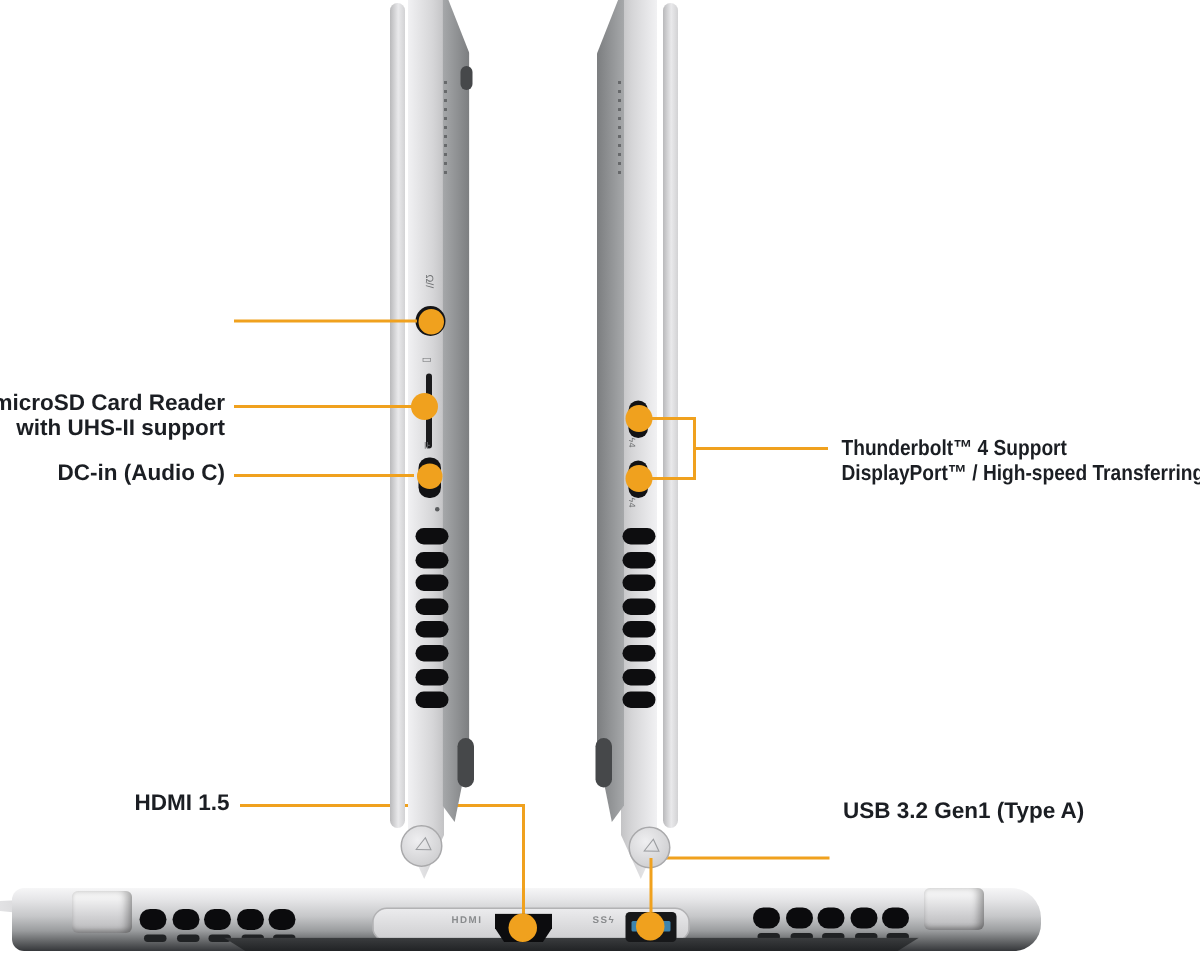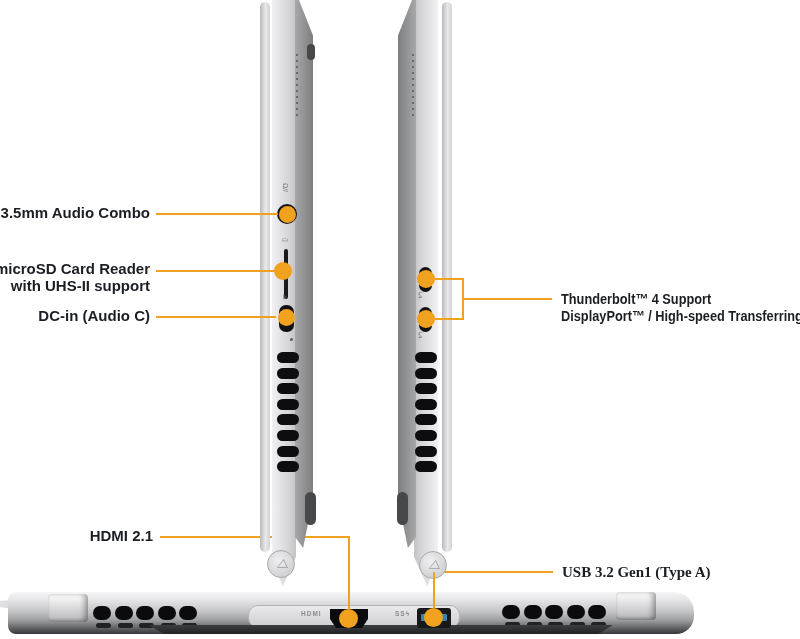--- a/index.html
+++ b/index.html
@@ -146,21 +146,20 @@
     <div class="recess"></div>
     <span class="rearmark" style="left:301px;top:610px;">HDMI</span>
     <div class="hdmi-port"></div>
     <span class="rearmark" style="left:395px;top:610px;">SSϟ</span>
     <div class="usb-port">
       <div class="usb-tab"></div>
     </div>
     <div class="underside"></div>
   </div>
 
-  <div class="lbl right-align" style="right:650px;top:205px;">3.5mm Audio Combo</div>
   <div class="cl h z3" style="left:156px;top:213px;width:122px;"></div>
   <div class="dot" style="left:279px;top:206px;width:17px;height:17px;"></div>
 
   <div class="lbl right-align" style="right:650px;top:261px;">
     <div>microSD Card Reader</div>
     <div>with UHS-II support</div>
   </div>
   <div class="cl h z3" style="left:156px;top:270px;width:120px;"></div>
   <div class="dot" style="left:274px;top:262px;width:18px;height:18px;"></div>
 
@@ -172,23 +171,23 @@
   <div class="cl h z3" style="left:430px;top:318px;width:34px;"></div>
   <div class="cl v z3" style="left:462px;top:278px;height:42px;"></div>
   <div class="cl h z3" style="left:462px;top:298px;width:90px;"></div>
   <div class="dot" style="left:417px;top:270px;width:18px;height:18px;"></div>
   <div class="dot" style="left:417px;top:310px;width:18px;height:18px;"></div>
   <div class="lbl squish" style="left:561px;top:291px;">
     <div>Thunderbolt™ 4 Support</div>
     <div>DisplayPort™ / High-speed Transferring</div>
   </div>
 
-  <div class="lbl right-align" style="right:647px;top:528px;">HDMI 2.1</div>
+  <div class="lbl right-align" style="right:647px;top:528px;">HDMI 1.5</div>
   <div class="cl h z1" style="left:160px;top:536px;width:190px;"></div>
   <div class="cl v z3" style="left:348px;top:536px;height:78px;"></div>
   <div class="dot" style="left:339px;top:609px;width:19px;height:19px;"></div>
 
-  <div class="lbl" style="left:562px;top:564px;font-family:Liberation Serif, serif;">USB 3.2 Gen1 (Type A)</div>
+  <div class="lbl" style="left:562px;top:533px;">USB 3.2 Gen1 (Type A)</div>
   <div class="cl h z1" style="left:433px;top:571px;width:120px;"></div>
   <div class="cl v z3" style="left:433px;top:572px;height:42px;"></div>
   <div class="dot" style="left:424px;top:608px;width:19px;height:19px;"></div>
 
 </div>
 
 </body></html>

